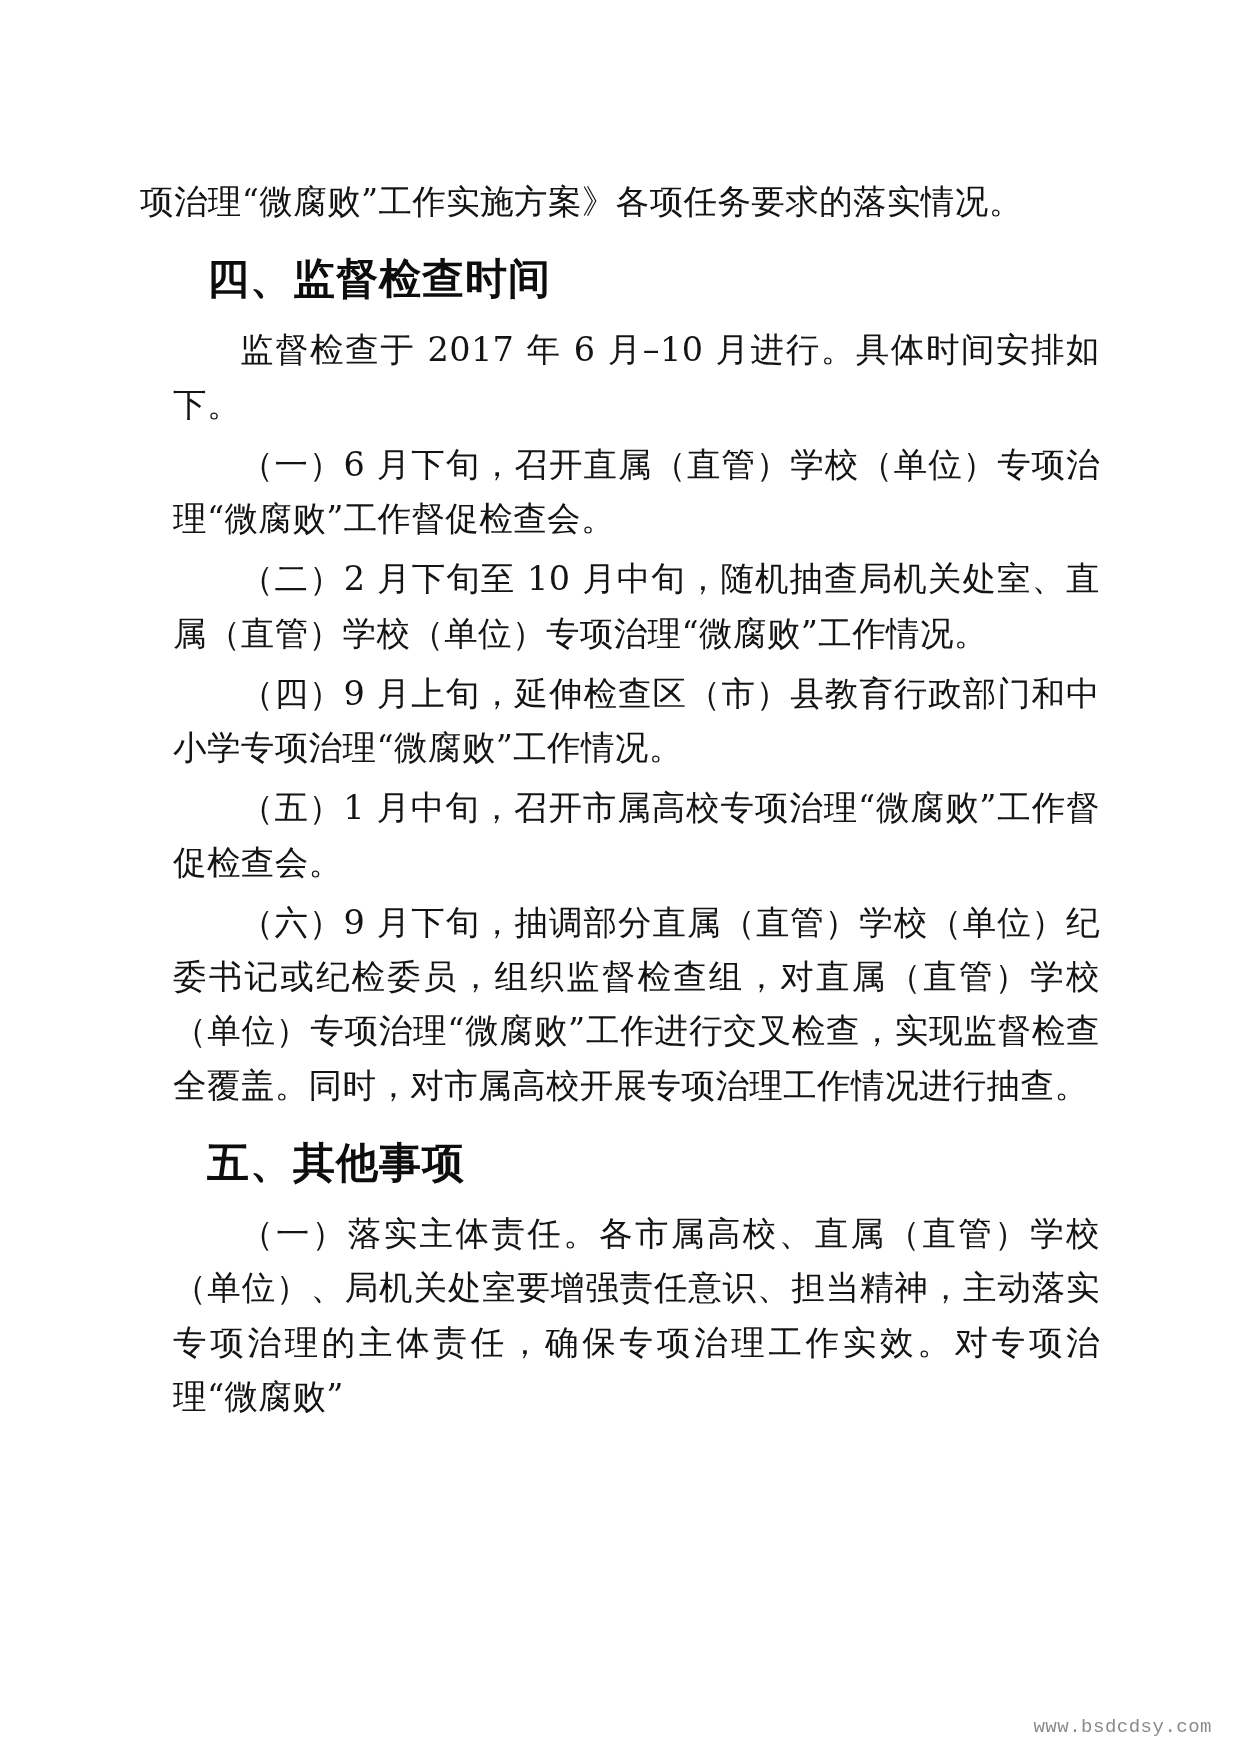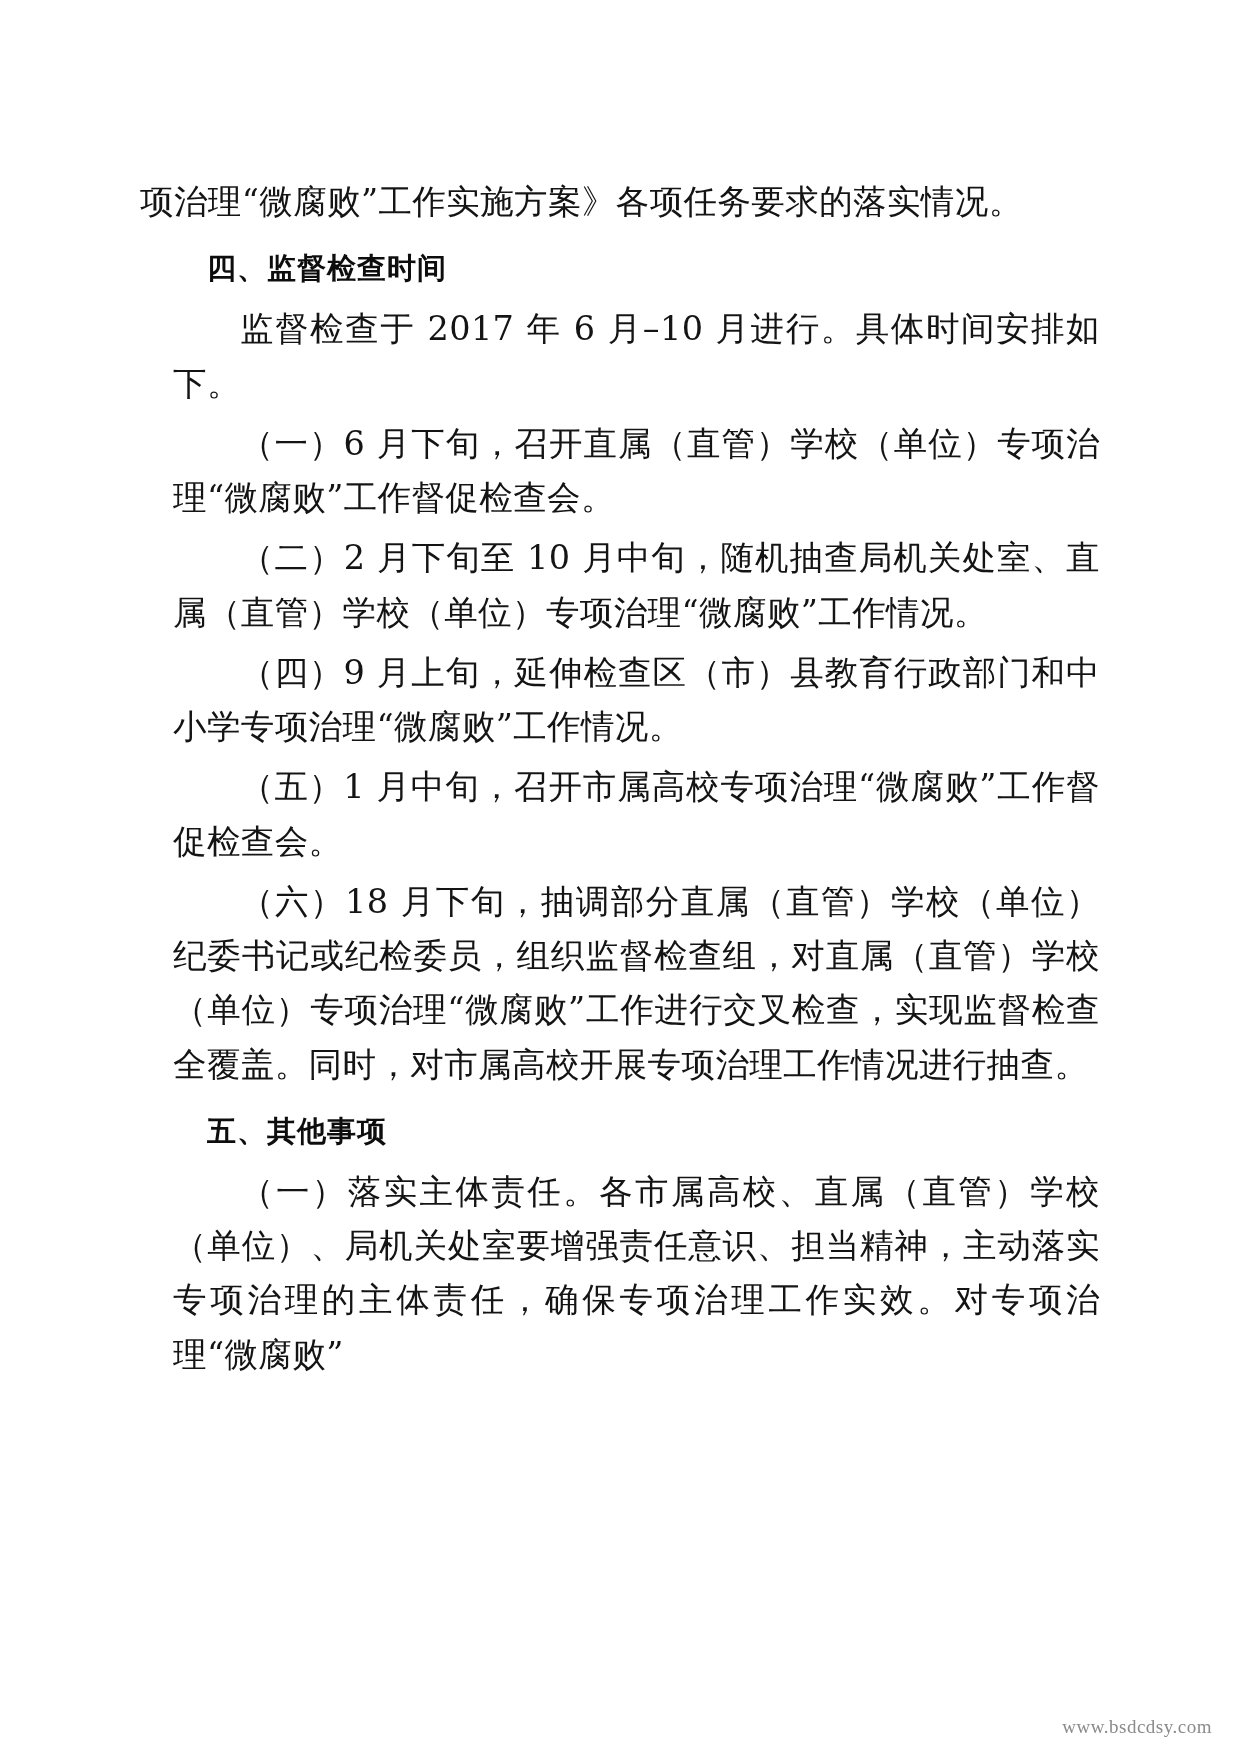--- a/index.html
+++ b/index.html
@@ -36,35 +36,35 @@
     text-justify: inter-character;
     word-break: break-all;
     color: #141414;
   }
   p.indent {
     text-indent: 67px;
     margin-left: 33px;
   }
   h2.heading {
     margin: 16px 0 10px 0;
-    font-size: 29px;
+    font-size: 42px;
     line-height: 1.62;
     font-weight: bold;
     text-indent: 67px;
     letter-spacing: 1px;
     font-family: "DejaVu Sans", "Liberation Sans", sans-serif;
     color: #0d0d0d;
   }
   .watermark {
     position: absolute;
     right: 28px;
     bottom: 16px;
     font-size: 19px;
     color: #8a8a8a;
-    font-family: Liberation Serif, serif;
+    font-family: Liberation Mono, monospace;
     letter-spacing: 0.5px;
   }
 </style>
 </head>
 <body>
 
 <div class="page">
   <div class="doc-body">
 
     <p class="para">项治理“微腐败”工作实施方案》各项任务要求的落实情况。</p>
@@ -75,21 +75,21 @@
 
     <p class="para indent">（一）6 月下旬，召开直属（直管）学校（单位）专项治理“微腐败”工作督促检查会。</p>
 
     <p class="para indent">（二）2 月下旬至 10 月中旬，随机抽查局机关处室、直属（直管）学校（单位）专项治理“微腐败”工作情况。</p>
 
 
     <p class="para indent">（四）9 月上旬，延伸检查区（市）县教育行政部门和中小学专项治理“微腐败”工作情况。</p>
 
     <p class="para indent">（五）1 月中旬，召开市属高校专项治理“微腐败”工作督促检查会。</p>
 
-    <p class="para indent">（六）18 月下旬，抽调部分直属（直管）学校（单位）纪委书记或纪检委员，组织监督检查组，对直属（直管）学校（单位）专项治理“微腐败”工作进行交叉检查，实现监督检查全覆盖。同时，对市属高校开展专项治理工作情况进行抽查。</p>
+    <p class="para indent">（六）9 月下旬，抽调部分直属（直管）学校（单位）纪委书记或纪检委员，组织监督检查组，对直属（直管）学校（单位）专项治理“微腐败”工作进行交叉检查，实现监督检查全覆盖。同时，对市属高校开展专项治理工作情况进行抽查。</p>
 
     <h2 class="heading">五、其他事项</h2>
 
     <p class="para indent">（一）落实主体责任。各市属高校、直属（直管）学校（单位）、局机关处室要增强责任意识、担当精神，主动落实专项治理的主体责任，确保专项治理工作实效。对专项治理“微腐败”</p>
 
   </div>
 
   <div class="watermark">www.bsdcdsy.com</div>
 </div>
 

